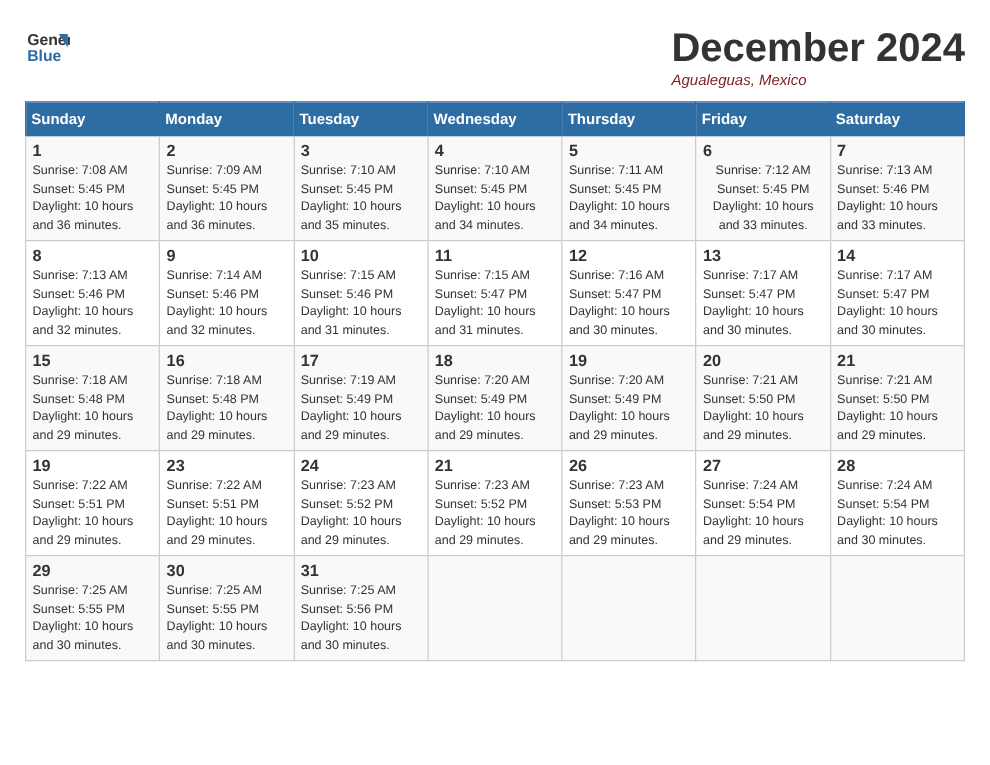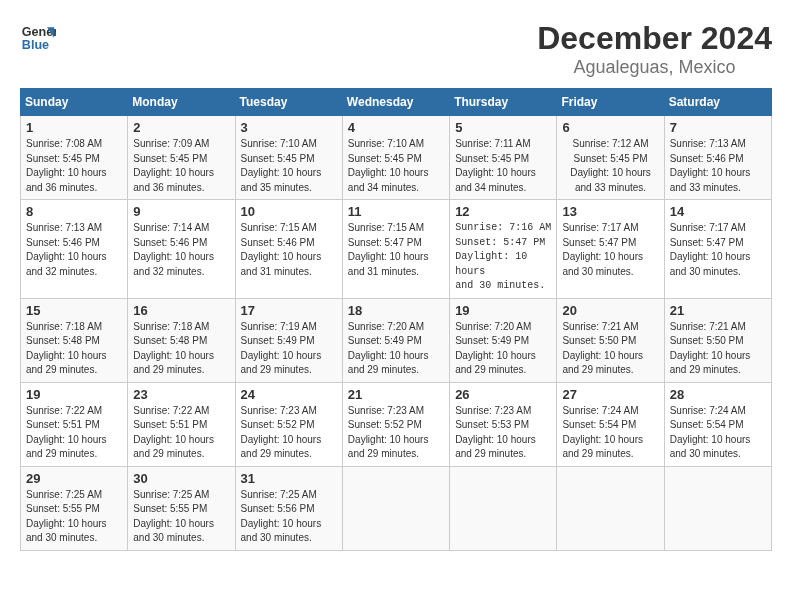--- a/index.html
+++ b/index.html
@@ -19,31 +19,32 @@
     .logo {
       display: flex;
       align-items: center;
       gap: 4px;
     }
     .logo-icon {
       width: 36px;
       height: 36px;
     }
     .title-area {
-      text-align: center;
+      text-align: left;
       margin-left: 37px;
     }
     .month-title {
       font-size: 32px;
       font-weight: bold;
       color: #333;
     }
     .location-title {
-      font-size: 18px;
-      color: #737373;
+      font-size: 12px;
+      color: #7f1d1d;
+      font-style: italic;
     }
     table {
       width: 100%;
       border-collapse: collapse;
       font-size: 10px;
     }
     thead th {
       background-color: #2e6da4;
       color: #fff;
       padding: 6px 4px;
@@ -186,21 +187,21 @@
         </td>
         <td>
           <span class="day-num">11</span>
           <div class="day-info" style="white-space: pre-line;">Sunrise: 7:15 AM
 Sunset: 5:47 PM
 Daylight: 10 hours
 and 31 minutes.</div>
         </td>
         <td>
           <span class="day-num">12</span>
-          <div class="day-info" style="white-space: pre-line; font-family: Liberation Mono, monospace;">Sunrise: 7:16 AM
+          <div class="day-info" style="white-space: pre-line;">Sunrise: 7:16 AM
 Sunset: 5:47 PM
 Daylight: 10 hours
 and 30 minutes.</div>
         </td>
         <td>
           <span class="day-num">13</span>
           <div class="day-info" style="white-space: pre-line;">Sunrise: 7:17 AM
 Sunset: 5:47 PM
 Daylight: 10 hours
 and 30 minutes.</div>

